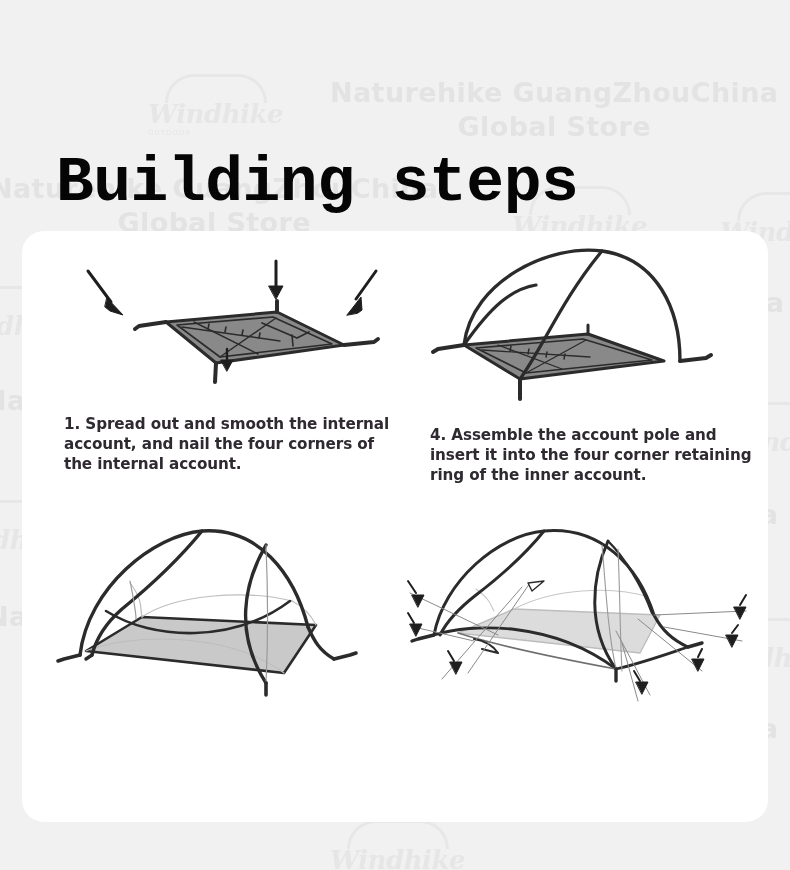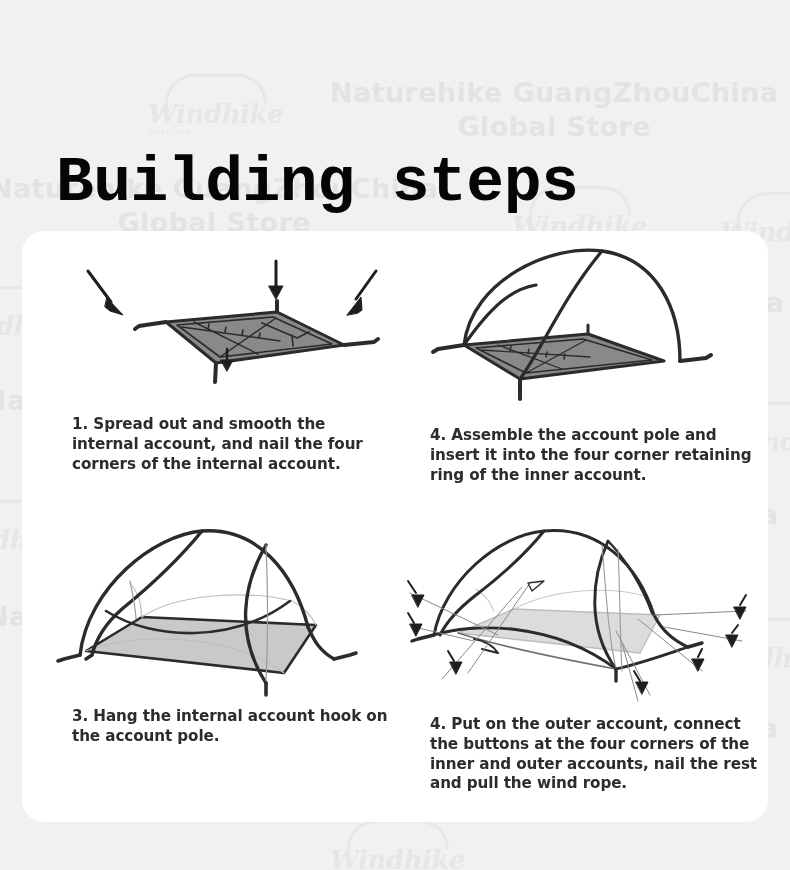--- a/index.html
+++ b/index.html
@@ -93,21 +93,21 @@
   .step-figure svg { display: block; width: 100%; height: auto; }
 
   .step-caption {
     font-size: 15.2px;
     font-weight: 700;
     color: #2e2a30;
     line-height: 1.30;
     font-family: "DejaVu Sans", sans-serif;
     letter-spacing: -0.1px;
   }
-  #step-1 .step-caption { margin-top: 6px; margin-left: 28px; }
+  #step-1 .step-caption { margin-top: 6px; margin-left: 20px; }
   #step-2 .step-caption { margin-top: 12px; margin-left: 28px; }
   #step-3 .step-caption { margin-top: 4px;  margin-left: 28px; }
   #step-4 .step-caption { margin-top: 2px;  margin-left: 28px; }
 </style>
 </head>
 <body>
 
 <div id="watermark-layer">
 
   <div class="wm-logo" style="left:148px; top:74px;">
@@ -298,21 +298,20 @@
           <path d="M222,22 C224,70 224,120 222,160" stroke="#9a9a9a" stroke-width="1.2"></path>
           <path d="M86,58 C90,78 92,88 92,96" stroke="#9a9a9a" stroke-width="1.2"></path>
 
           <path d="M36,132 L20,136 L14,138" stroke-width="3.6"></path>
           <path d="M290,136 L306,132 L312,130" stroke-width="3.6"></path>
           <path d="M222,160 L222,172" stroke-width="3.6"></path>
           <path d="M48,132 L42,136" stroke-width="3.4"></path>
         </g>
       </svg>
     </div>
-    <p class="step-caption">3. Hang the internal account hook on the account pole.</p>
   </div>
 
   <div class="step-cell" id="step-4">
     <div class="step-figure">
       <svg viewBox="0 0 356 190" xmlns="http://www.w3.org/2000/svg">
         <g fill="none" stroke="#2b2b2b" stroke-linecap="round" stroke-linejoin="round">
 
           <polygon points="56,110 112,86 258,92 238,130" fill="#dcdcdc" stroke="#bdbdbd" stroke-width="1.4"></polygon>
 
           <path d="M112,86 C150,66 210,62 246,74" stroke="#c6c6c6" stroke-width="1.1"></path>
@@ -361,16 +360,15 @@
           <polygon points="234,159 246,159 240,171"></polygon>
           <path d="M344,72 L338,82" stroke-width="2" fill="none"></path>
           <polygon points="332,84 344,84 338,96"></polygon>
           <path d="M336,102 L330,110" stroke-width="2" fill="none"></path>
           <polygon points="324,112 336,112 330,124"></polygon>
           <path d="M300,126 L296,134" stroke-width="2" fill="none"></path>
           <polygon points="290,136 302,136 296,148"></polygon>
         </g>
       </svg>
     </div>
-    <p class="step-caption">4. Put on the outer account, connect the buttons at the four corners of the inner and outer accounts, nail the rest and pull the wind rope.</p>
   </div>
 
 </div>
 
 </body></html>

